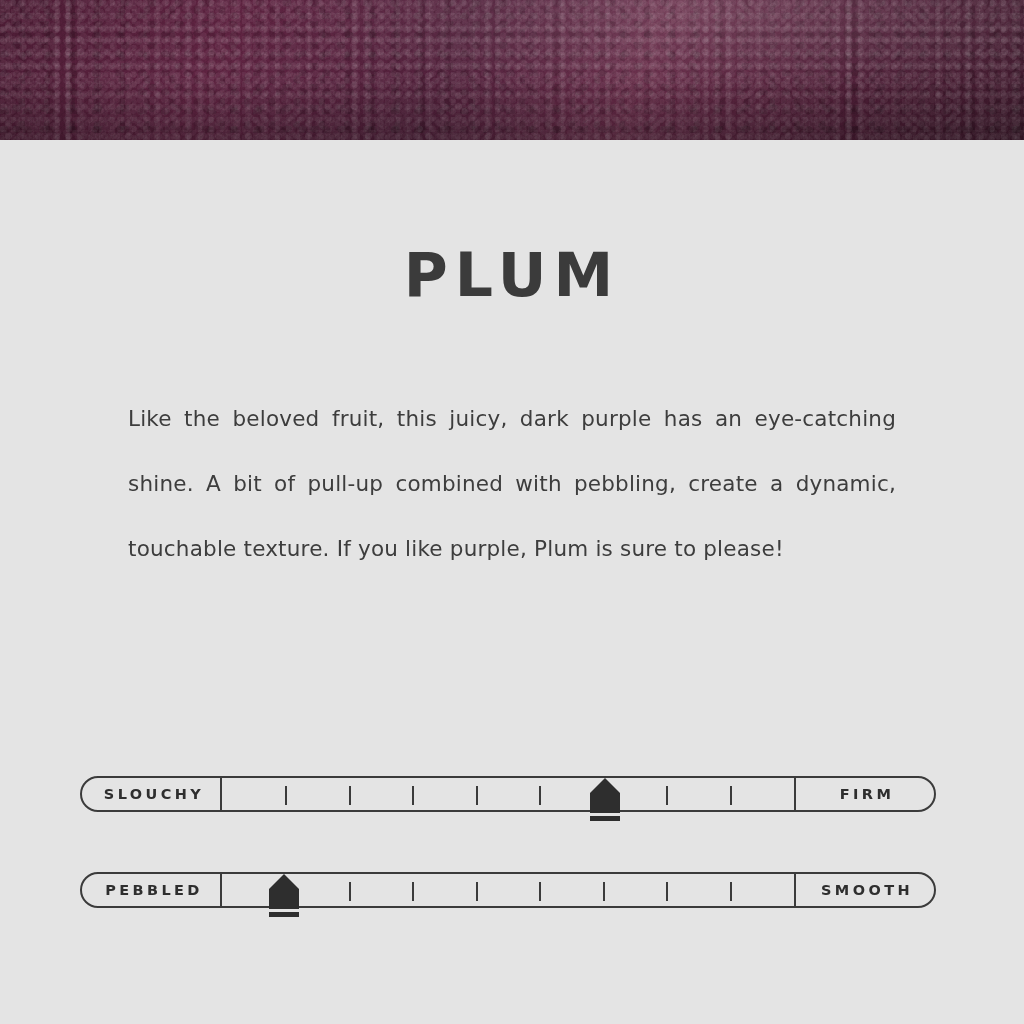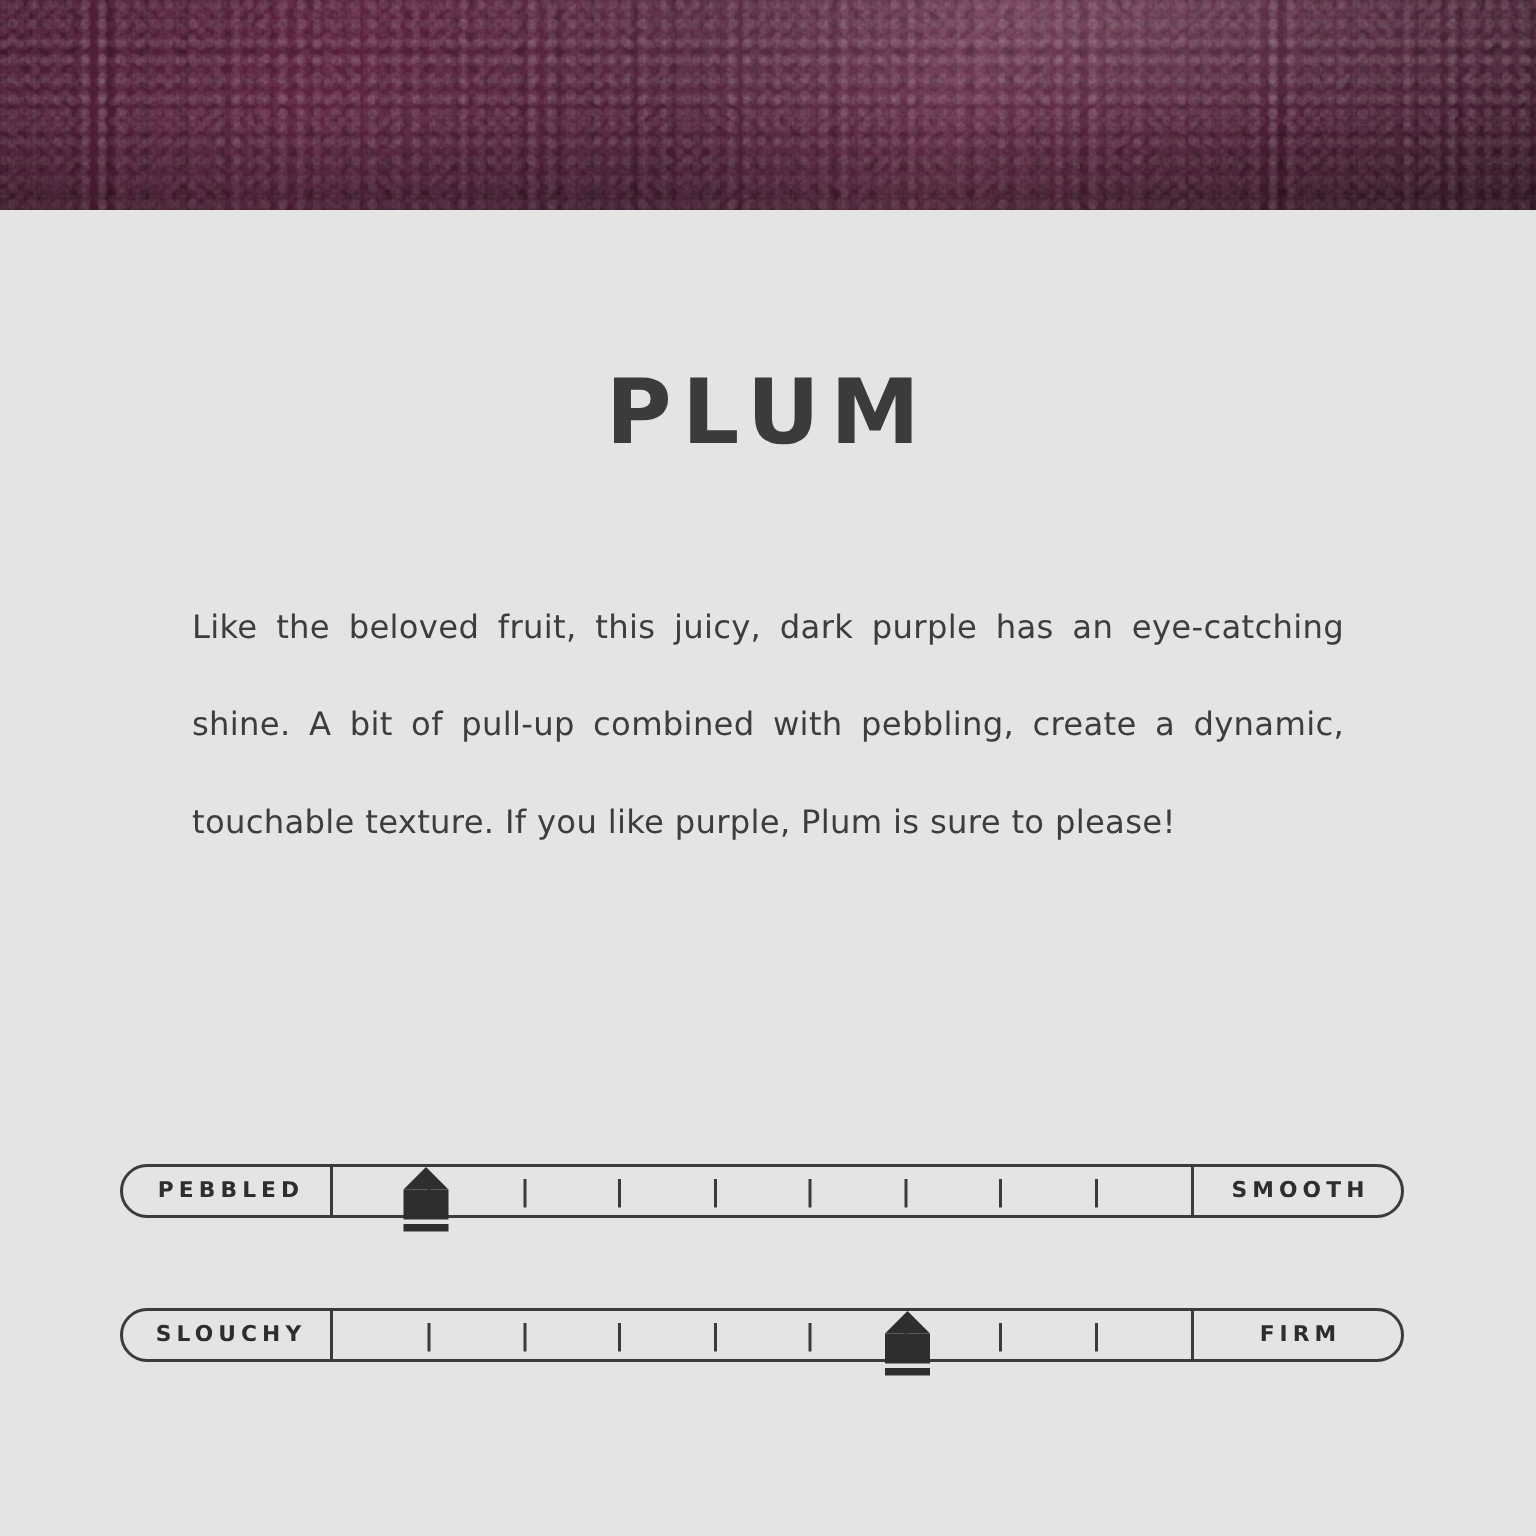--- a/index.html
+++ b/index.html
@@ -182,56 +182,56 @@
   <div class="title">PLUM</div>
 
   <div class="description">
     <p>Like the beloved fruit, this juicy, dark purple has an eye-catching shine. A bit of pull-up combined with pebbling, create a dynamic, touchable texture. If you like purple, Plum is sure to please!</p>
   </div>
 
   <div class="sliders">
 
     <div class="slider-row">
       <div class="track">
+        <div class="cap cap-left">SLOUCHY</div>
+        <div class="ticks">
+          <div class="tick" style="left:11.1%"></div>
+          <div class="tick" style="left:22.2%"></div>
+          <div class="tick" style="left:33.3%"></div>
+          <div class="tick" style="left:44.4%"></div>
+          <div class="tick" style="left:55.5%"></div>
+          <div class="tick" style="left:66.6%"></div>
+          <div class="tick" style="left:77.7%"></div>
+          <div class="tick" style="left:88.8%"></div>
+        </div>
+        <div class="cap cap-right">FIRM</div>
+      </div>
+      <div class="marker" style="left:525px">
+        <div class="house"></div>
+        <div class="body"></div>
+        <div class="base"></div>
+      </div>
+    </div>
+
+    <div class="slider-row">
+      <div class="track">
         <div class="cap cap-left">PEBBLED</div>
         <div class="ticks">
           <div class="tick" style="left:11.1%"></div>
           <div class="tick" style="left:22.2%"></div>
           <div class="tick" style="left:33.3%"></div>
           <div class="tick" style="left:44.4%"></div>
           <div class="tick" style="left:55.5%"></div>
           <div class="tick" style="left:66.6%"></div>
           <div class="tick" style="left:77.7%"></div>
           <div class="tick" style="left:88.8%"></div>
         </div>
         <div class="cap cap-right">SMOOTH</div>
       </div>
       <div class="marker" style="left:204px">
         <div class="house"></div>
         <div class="body"></div>
         <div class="base"></div>
       </div>
     </div>
 
-    <div class="slider-row">
-      <div class="track">
-        <div class="cap cap-left">SLOUCHY</div>
-        <div class="ticks">
-          <div class="tick" style="left:11.1%"></div>
-          <div class="tick" style="left:22.2%"></div>
-          <div class="tick" style="left:33.3%"></div>
-          <div class="tick" style="left:44.4%"></div>
-          <div class="tick" style="left:55.5%"></div>
-          <div class="tick" style="left:66.6%"></div>
-          <div class="tick" style="left:77.7%"></div>
-          <div class="tick" style="left:88.8%"></div>
-        </div>
-        <div class="cap cap-right">FIRM</div>
-      </div>
-      <div class="marker" style="left:525px">
-        <div class="house"></div>
-        <div class="body"></div>
-        <div class="base"></div>
-      </div>
-    </div>
-
   </div>
 </div>
 
 </body></html>

